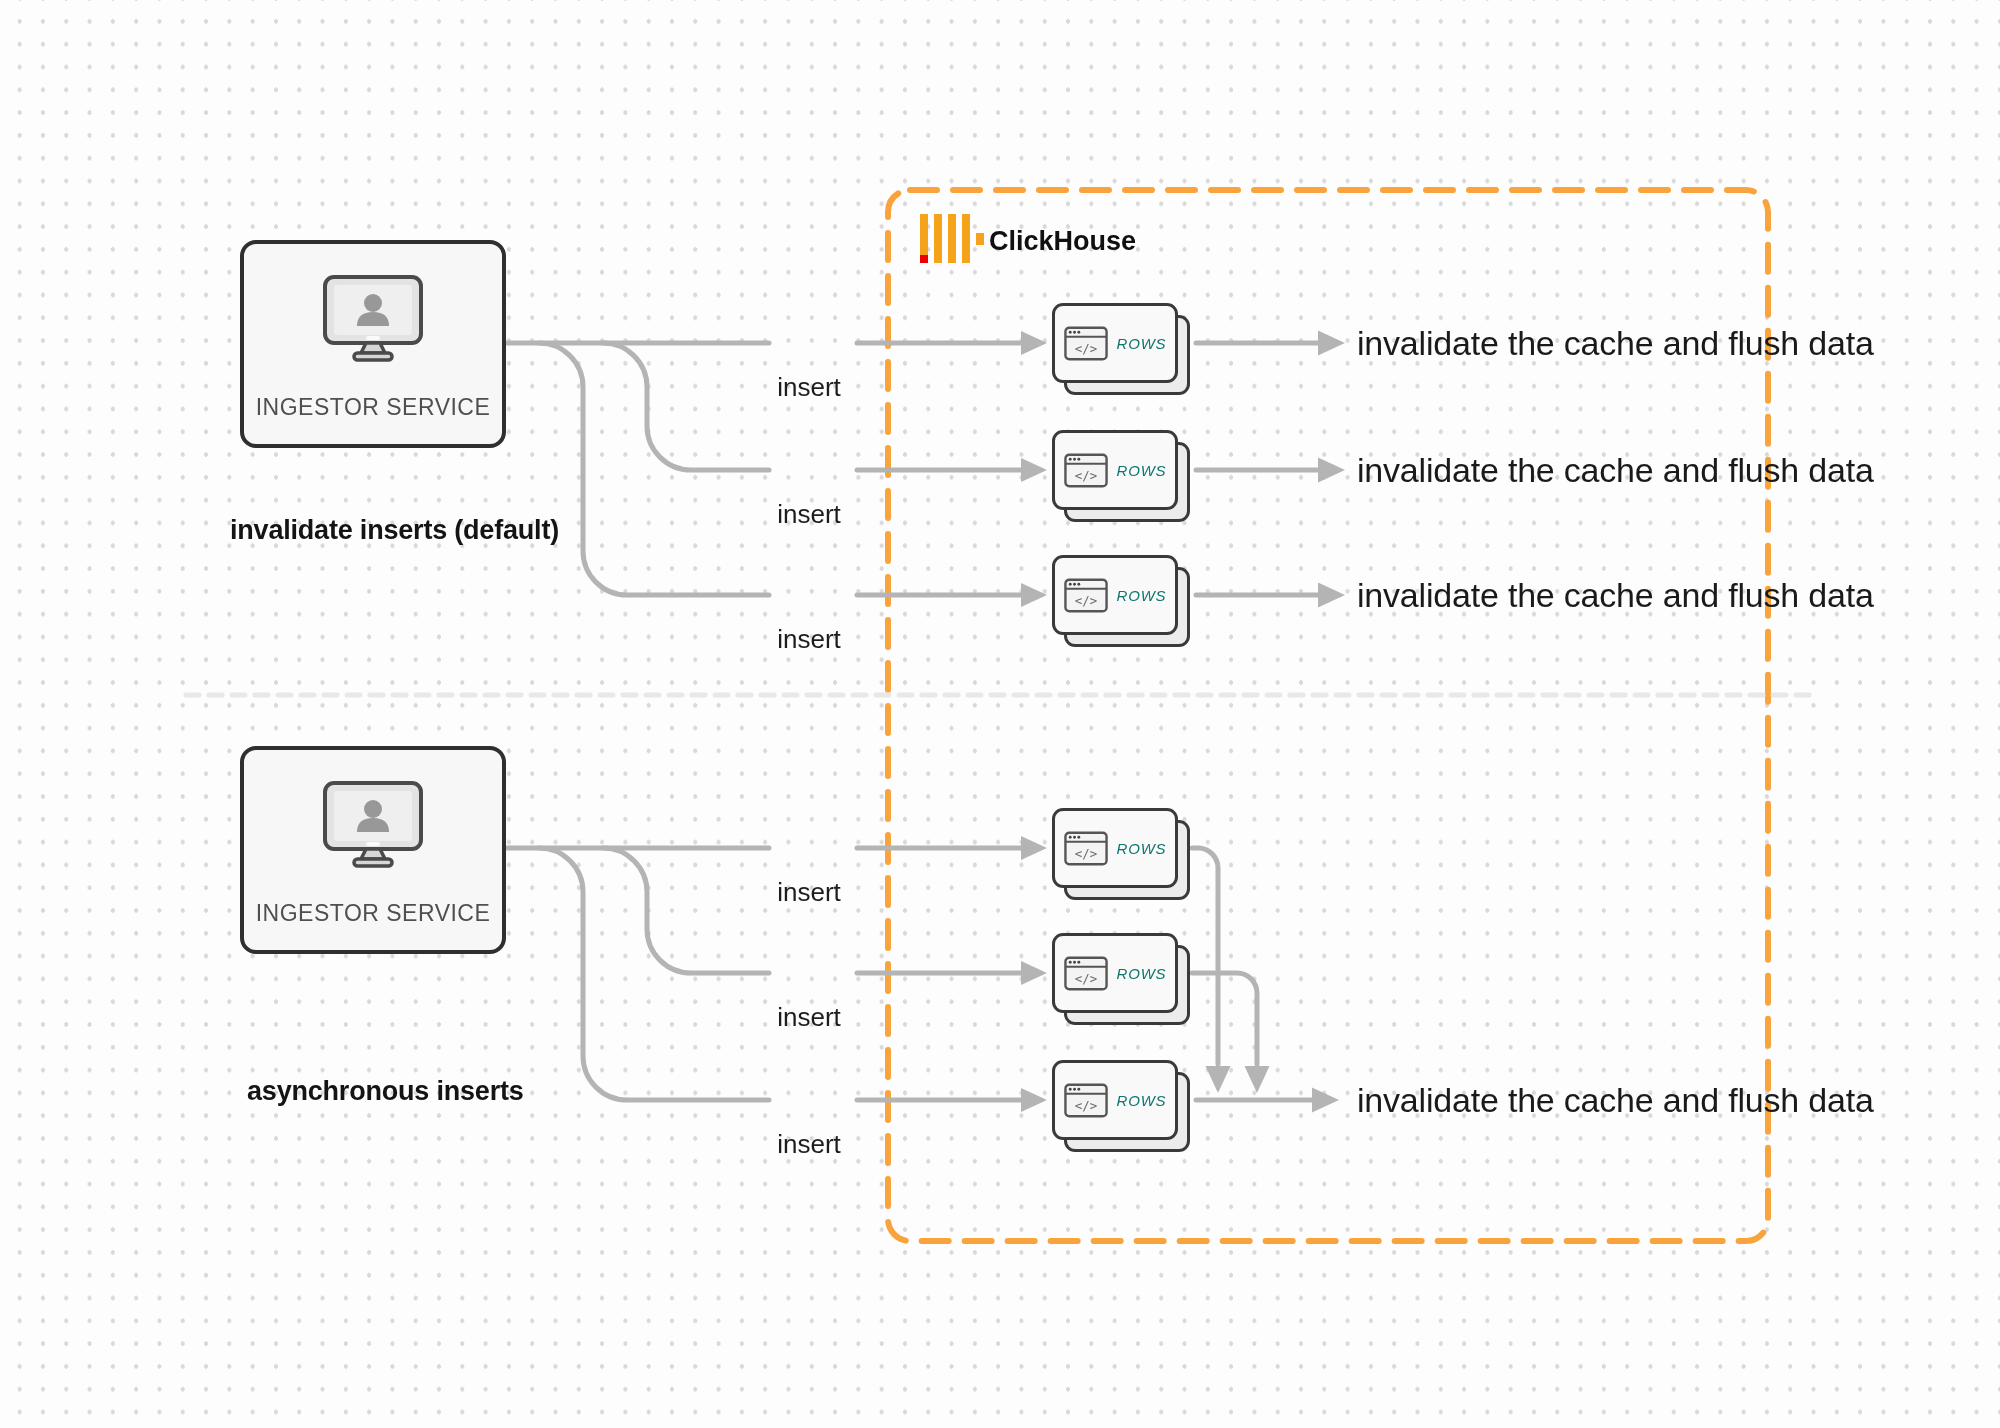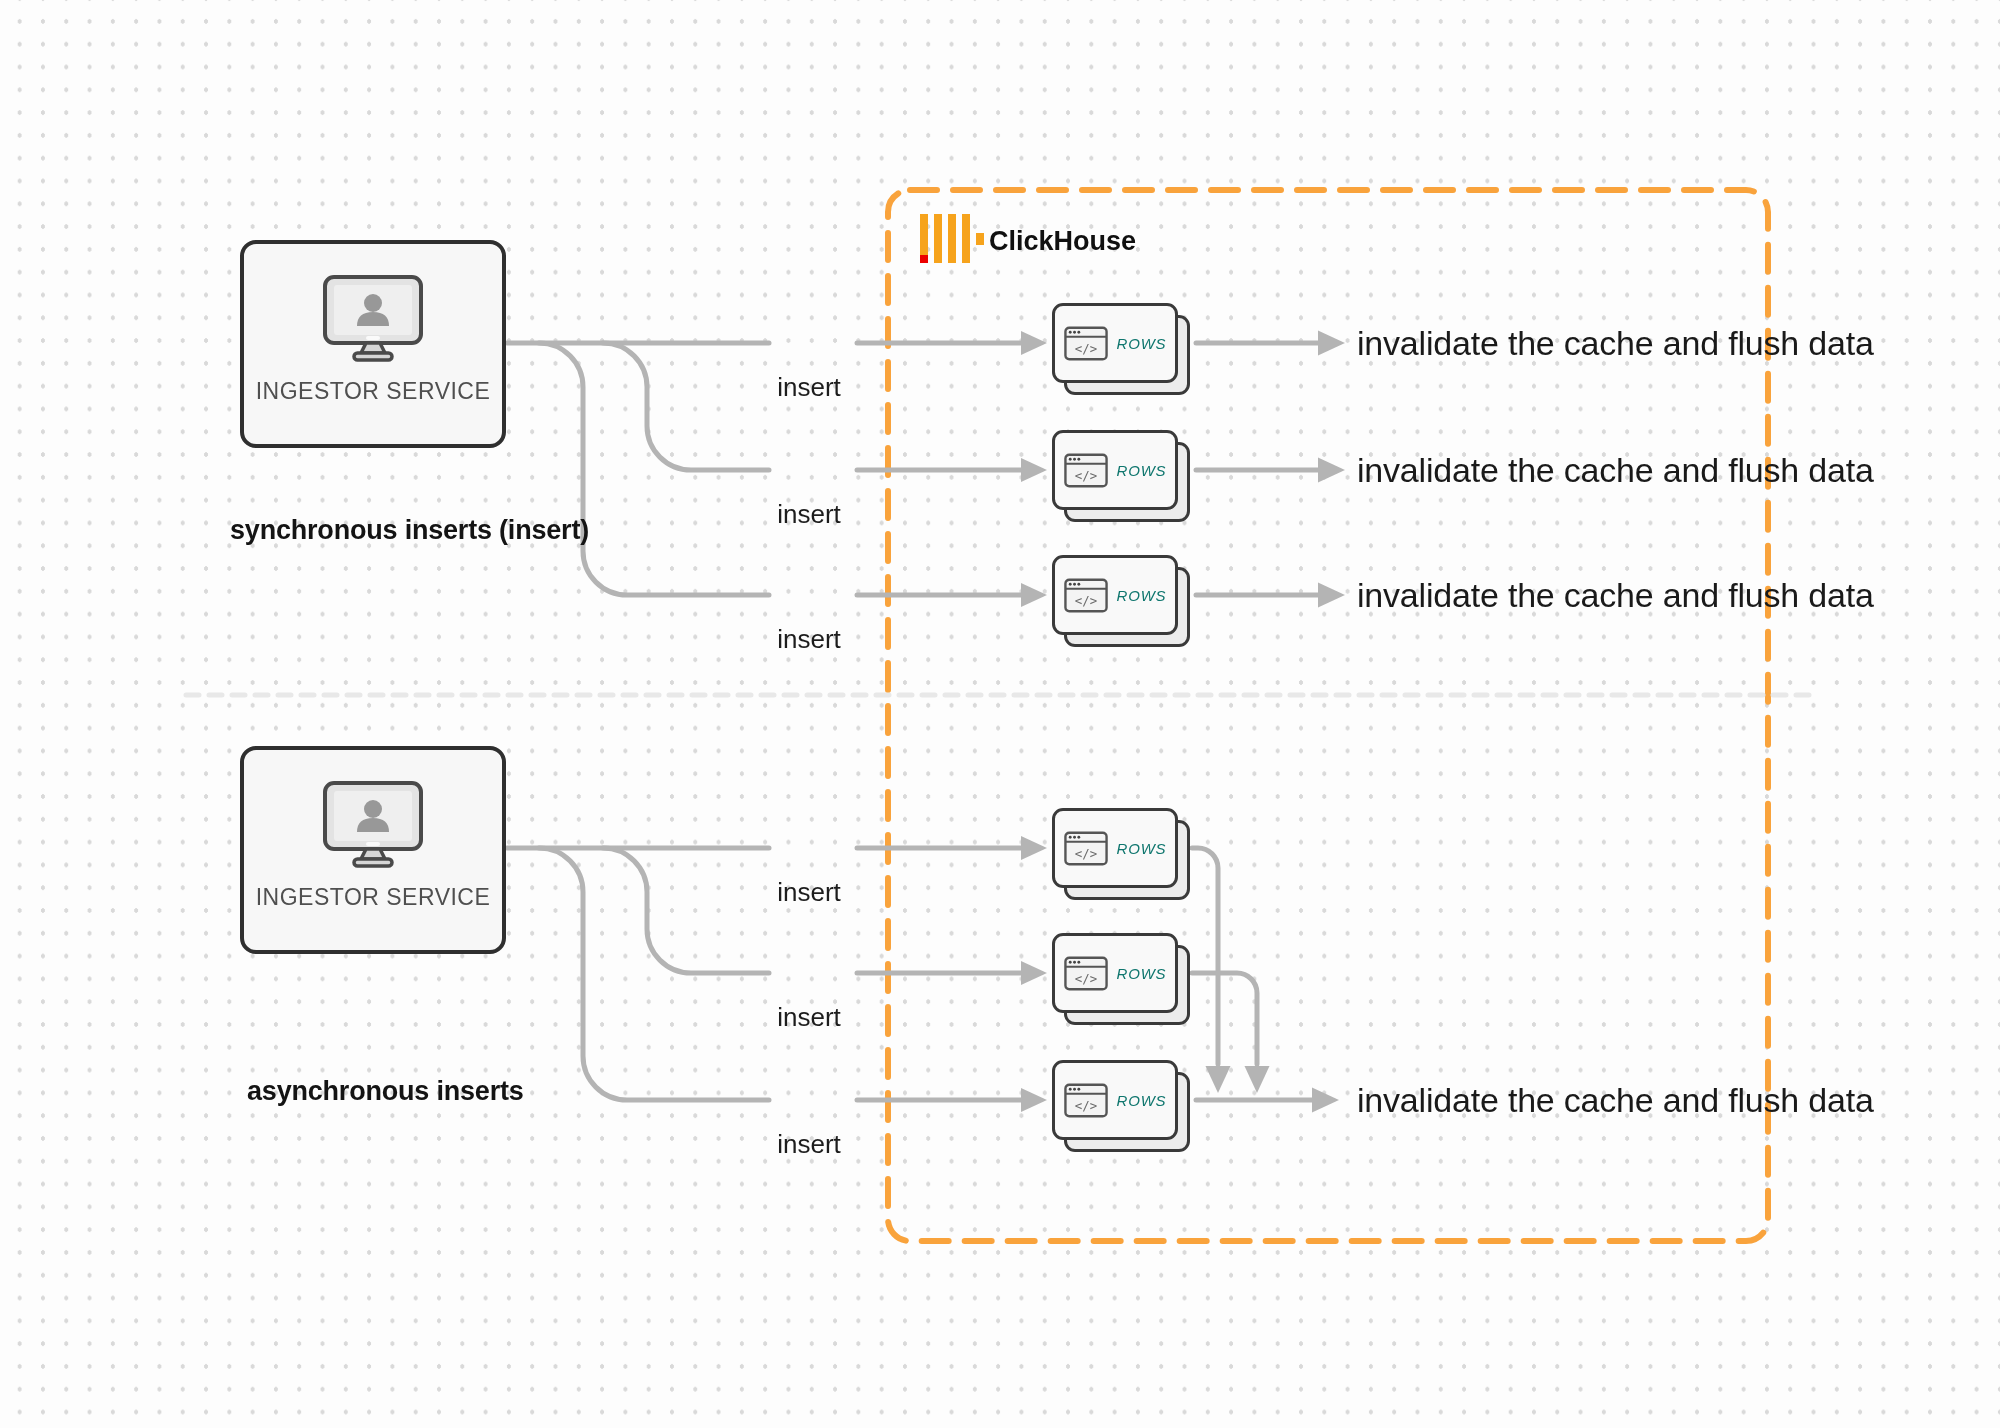--- a/index.html
+++ b/index.html
@@ -14,21 +14,21 @@
   svg.overlay{position:absolute;left:0;top:0;z-index:1;}
   .connector{stroke:#b4b4b4;stroke-width:5;fill:none;stroke-linecap:round;stroke-linejoin:round;}
   .arrowhead{fill:#b4b4b4;stroke:none;}
   .ch-border{fill:none;stroke:#F9A33C;stroke-width:6;stroke-dasharray:27 16;stroke-linecap:round;}
   .divider{stroke:#e8e8e8;stroke-width:5;stroke-dasharray:13 10;stroke-linecap:round;fill:none;}
 
   .service-box{
     position:absolute;width:266px;height:208px;box-sizing:border-box;
     background:#f7f7f7;border:4px solid #2f2f2f;border-radius:16px;
     display:flex;flex-direction:column;align-items:center;justify-content:flex-start;
-    padding-top:30px;gap:14px;z-index:2;
+    padding-top:30px;gap:30px;z-index:2;
   }
   .service-label{font-size:23px;color:#4f4f4f;letter-spacing:.5px;white-space:nowrap;}
 
   .caption{position:absolute;font-size:27px;font-weight:bold;color:#141414;white-space:nowrap;z-index:2;letter-spacing:-.2px;}
 
   .lbl-insert{position:absolute;left:764px;width:90px;height:34px;display:flex;align-items:center;justify-content:center;
     font-size:26px;color:#1d1d1d;z-index:2;margin-top:44px;}
   .lbl-result{position:absolute;left:1357px;height:34px;display:flex;align-items:center;
     font-size:34px;color:#1a1a1a;white-space:nowrap;letter-spacing:-.2px;z-index:2;}
 
@@ -114,21 +114,21 @@
       <rect x="13" y="11" width="78" height="50" rx="3" fill="#efefef"></rect>
       <circle cx="52" cy="29" r="9" fill="#989898"></circle>
       <path d="M 36 52 Q 36 38 52 38 Q 68 38 68 52 Z" fill="#989898"></path>
       <rect x="45" y="62" width="14" height="4" rx="2" fill="#fafafa"></rect>
       <path d="M 45 69 L 59 69 L 64 79 L 40 79 Z" fill="#d6d6d6" stroke="#4a4a4a" stroke-width="3.5" stroke-linejoin="round"></path>
       <rect x="33" y="79" width="38" height="7" rx="3.5" fill="#d6d6d6" stroke="#4a4a4a" stroke-width="3.5"></rect>
     </svg>
     <div class="service-label">INGESTOR SERVICE</div>
   </div>
 
-  <div class="caption" style="left:230px;top:515px">synchronous inserts (insert)</div>
+  <div class="caption" style="left:230px;top:515px">invalidate inserts (default)</div>
 
   <div class="lbl-insert" style="top:326px">insert</div>
   <div class="lbl-insert" style="top:453px">insert</div>
   <div class="lbl-insert" style="top:578px">insert</div>
 
   <div class="rows-card" style="left:1052px;top:303px">
     <div class="card-back"></div>
     <div class="card-front">
       <svg width="44" height="35" viewBox="0 0 46 36">
         <rect x="1.5" y="1.5" width="43" height="33" rx="4" fill="#f4f4f4" stroke="#555" stroke-width="2.5"></rect>

